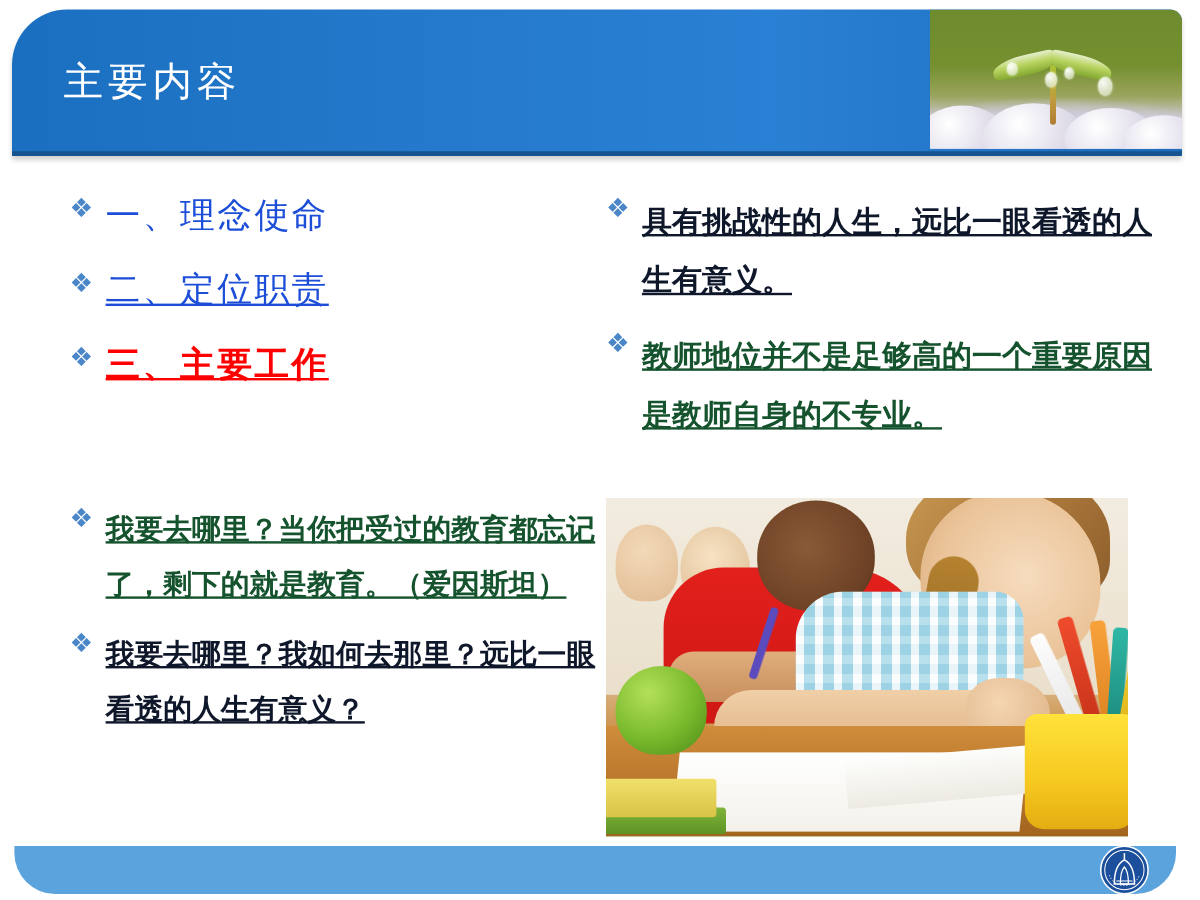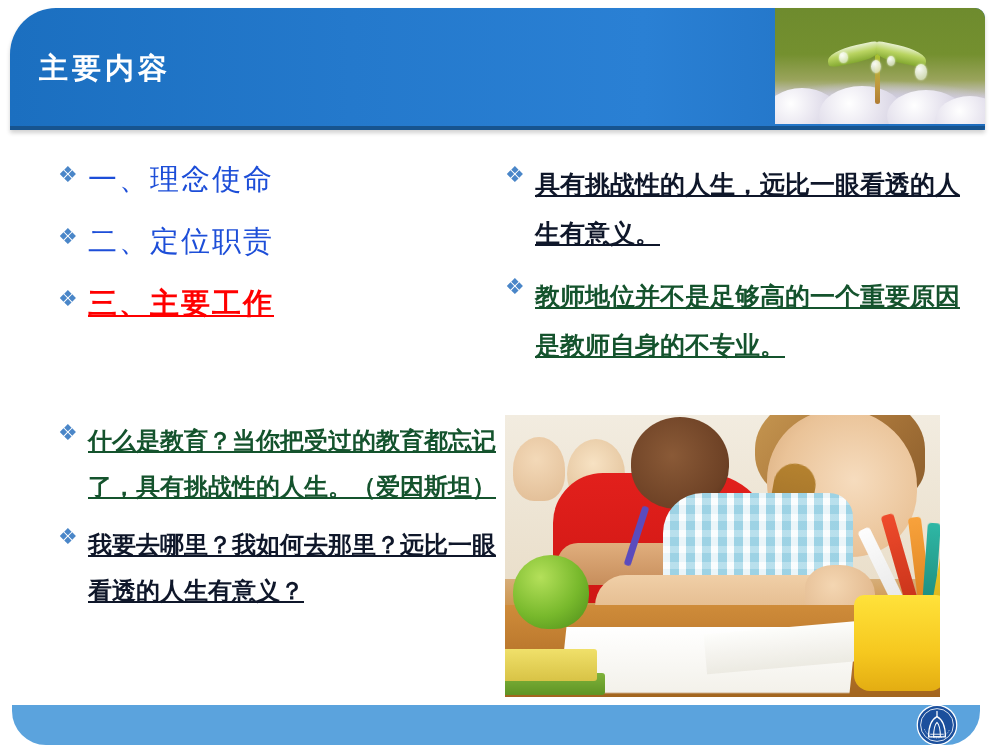--- a/index.html
+++ b/index.html
@@ -32,29 +32,28 @@
     position: absolute;
     left: 10px;
     top: 126px;
     width: 975px;
     height: 4px;
     background: #17548f;
     border-bottom-right-radius: 3px;
   }
   #slide-title {
     position: absolute;
-    left: 29px;
+    left: 43px;
     top: 34px;
-    font-size: 29px;
+    font-size: 33px;
     line-height: 52px;
     color: #ffffff;
     letter-spacing: 4px;
     font-family: "DejaVu Sans", "Liberation Sans", sans-serif;
     white-space: nowrap;
-    font-weight: bold;
   }
 
   
   #header-photo {
     position: absolute;
     left: 775px;
     top: 8px;
     width: 210px;
     height: 116px;
     border-top-right-radius: 10px;
@@ -123,21 +122,21 @@
   #agenda-list { position: absolute; left: 58px; top: 160px; width: 400px; }
   #agenda-list .bullet-row { position: relative; margin-bottom: 24px; }
   .agenda-text {
     font-size: 29px;
     line-height: 38px;
     color: #1d4ed8;
     letter-spacing: 2px;
     font-family: "DejaVu Sans", "Liberation Sans", sans-serif;
     white-space: nowrap;
   }
-  .agenda-text.underlined { }
+  .agenda-text.underlined { text-decoration: underline; }
   .agenda-text.highlight {
     color: #ff0000;
     font-weight: bold;
     text-decoration: underline;
   }
 
   
   #quote-right { position: absolute; left: 505px; top: 160px; width: 460px; }
   #quote-right .bullet-row { position: relative; margin-bottom: 14px; }
   .quote-text {
@@ -366,21 +365,21 @@
     <span class="bullet-marker">❖</span>
     <span class="bullet-text quote-text quote-green">教师地位并不是足够高的一个重要原因是教师自身的不专业。</span>
   </div>
 
 </div>
 
 <div id="quote-left">
 
   <div class="bullet-row">
     <span class="bullet-marker">❖</span>
-    <span class="bullet-text quote-text quote-green">什么是教育？当你把受过的教育都忘记了，具有挑战性的人生。（爱因斯坦）</span>
+    <span class="bullet-text quote-text quote-green">我要去哪里？当你把受过的教育都忘记了，剩下的就是教育。（爱因斯坦）</span>
   </div>
 
   <div class="bullet-row">
     <span class="bullet-marker">❖</span>
     <span class="bullet-text quote-text quote-blue">我要去哪里？我如何去那里？远比一眼看透的人生有意义？</span>
   </div>
 
 </div>
 
 <div id="classroom-photo">

